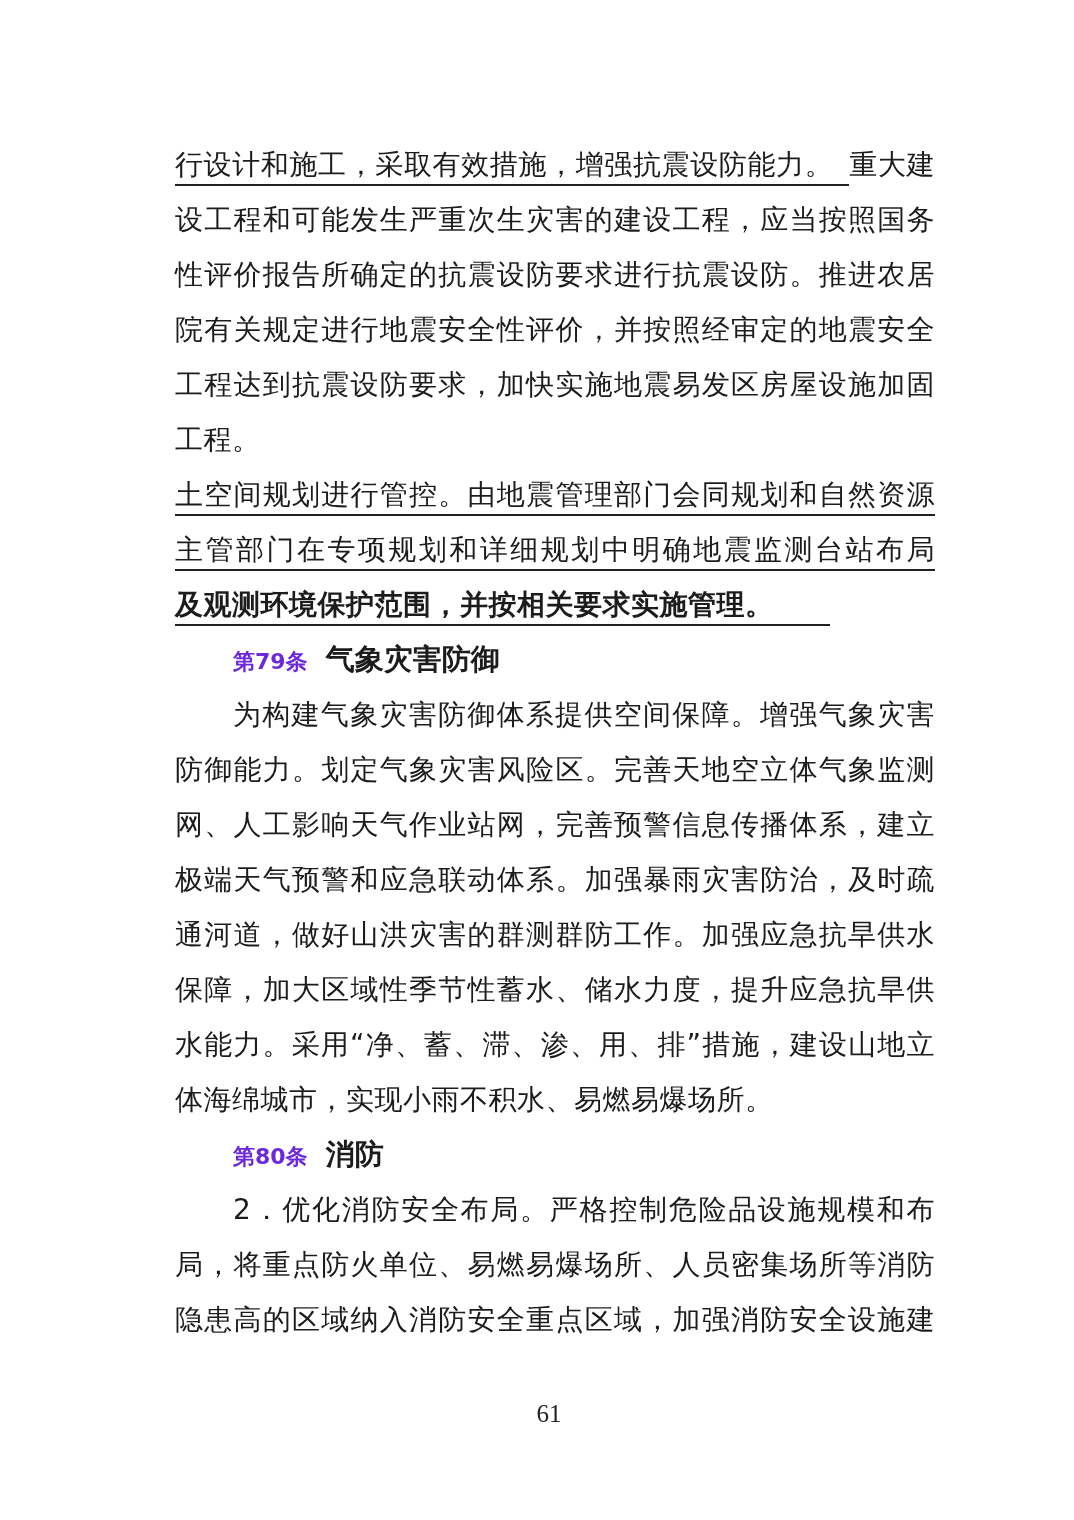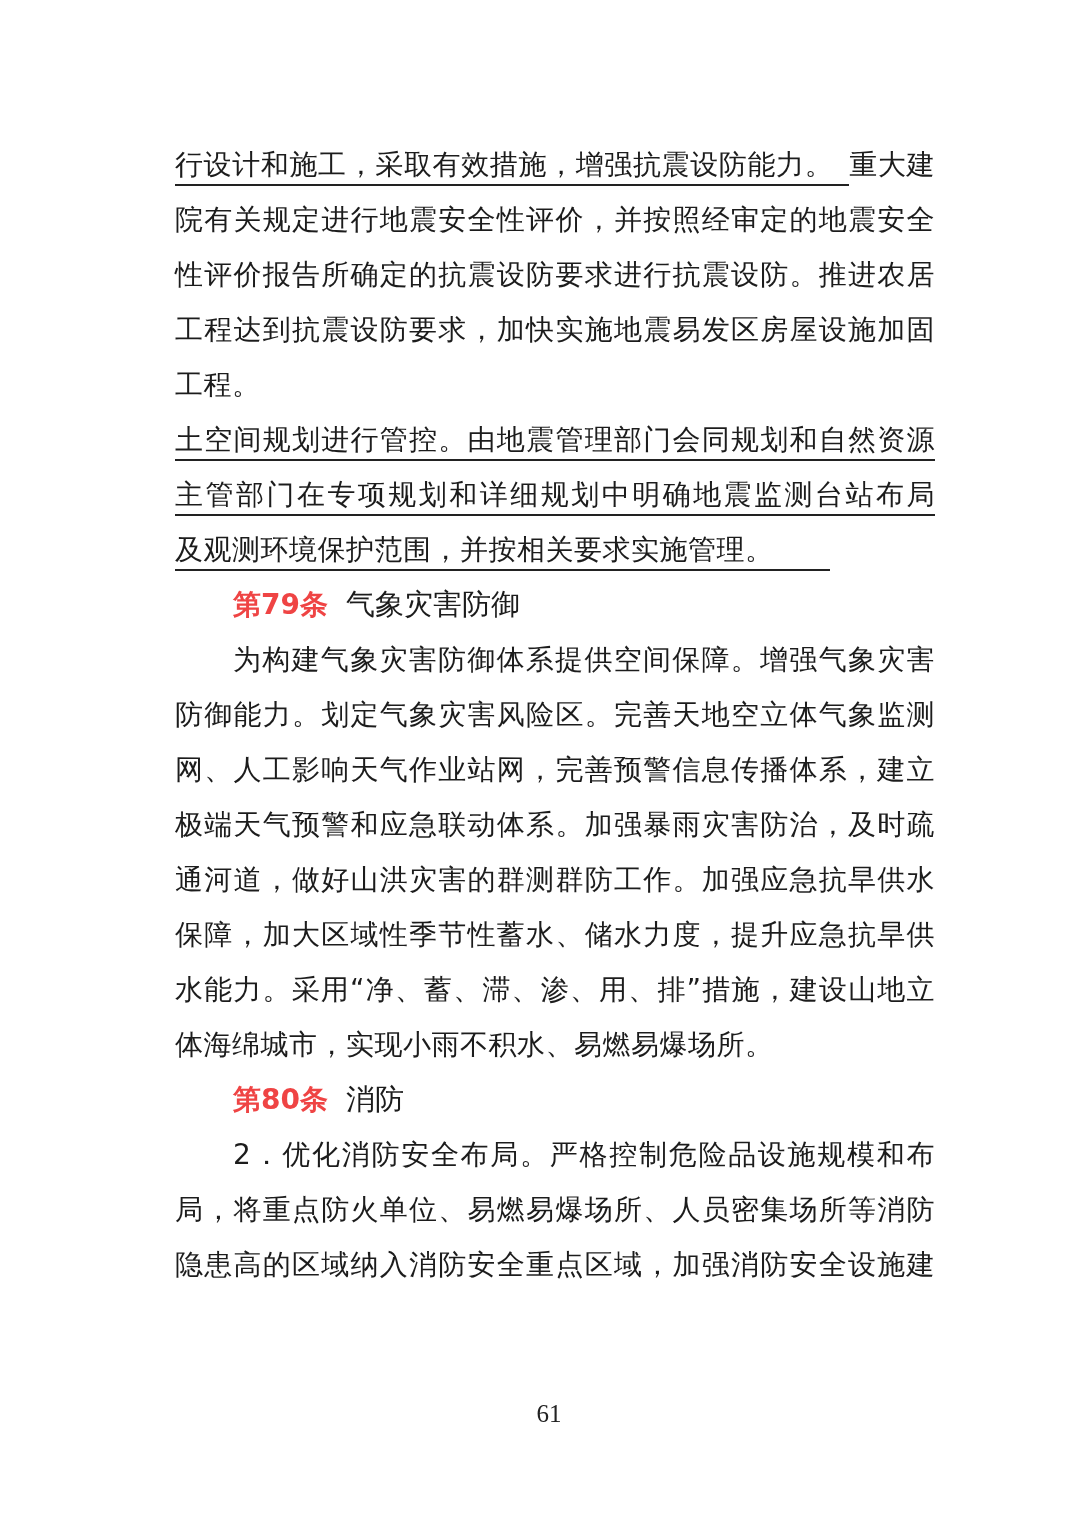--- a/index.html
+++ b/index.html
@@ -30,58 +30,59 @@
     color: #1c1c1c;
   }
   .j { text-align-last: justify; }
   .ind { text-indent: 58px; }
   .ind-num { text-indent: 58px; }
   .u {
     border-bottom: 2px solid #222222;
     padding-bottom: 3px;
   }
   .ext1 { padding-right: 16px; }
-  .ext2 { padding-right: 56px; }
+  .ext2 { padding-right: 56px; font-weight: bold; }
   .heading {
     height: 55px;
     line-height: 55px;
     padding-left: 58px;
     white-space: nowrap;
   }
   .hnum {
     font-weight: 700;
-    font-size: 28px;
-    color: #ef4444;
+    font-size: 22px;
+    color: #6d28d9;
   }
   .htitle {
     font-size: 29px;
     margin-left: 18px;
-    font-weight: 400;
+    font-weight: 700;
     color: #1c1c1c;
   }
   .page-number {
     position: absolute;
     top: 1400px; left: 0;
     width: 100%;
     text-align: center;
     font-family: "Liberation Serif", serif;
     font-size: 25px;
     color: #222222;
   }
 </style>
 </head>
 <body>
 
 <div class="page">
   <main class="content">
 
     <section>
       <div class="line j"><span class="u ext1">行设计和施工，采取有效措施，增强抗震设防能力。</span><span>重大建</span></div>
+      <div class="line j">设工程和可能发生严重次生灾害的建设工程，应当按照国务</div>
+      <div class="line j">性评价报告所确定的抗震设防要求进行抗震设防。推进农居</div>
       <div class="line j">院有关规定进行地震安全性评价，并按照经审定的地震安全</div>
-      <div class="line j">性评价报告所确定的抗震设防要求进行抗震设防。推进农居</div>
       <div class="line j">工程达到抗震设防要求，加快实施地震易发区房屋设施加固</div>
       <div class="line">工程。</div>
     </section>
 
     <section>
       <div class="line j"><span class="u">土空间规划进行管控。由地震管理部门会同规划和自然资源</span></div>
       <div class="line j"><span class="u">主管部门在专项规划和详细规划中明确地震监测台站布局</span></div>
       <div class="line"><span class="u ext2">及观测环境保护范围，并按相关要求实施管理。</span></div>
     </section>
 

